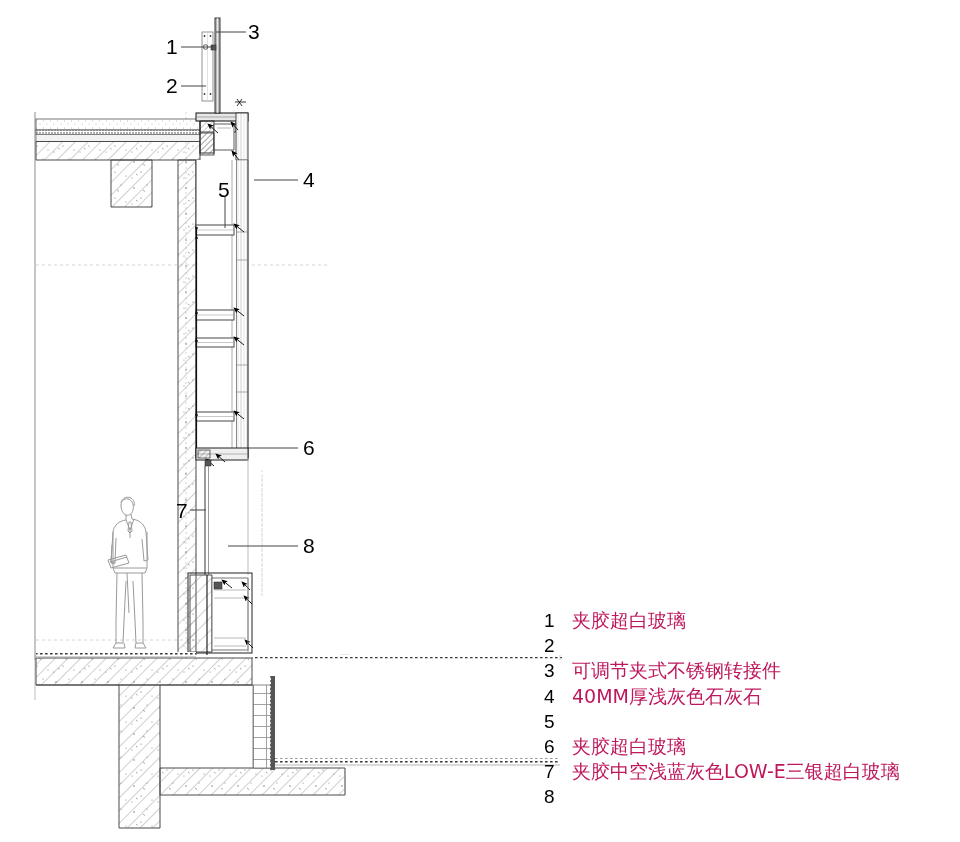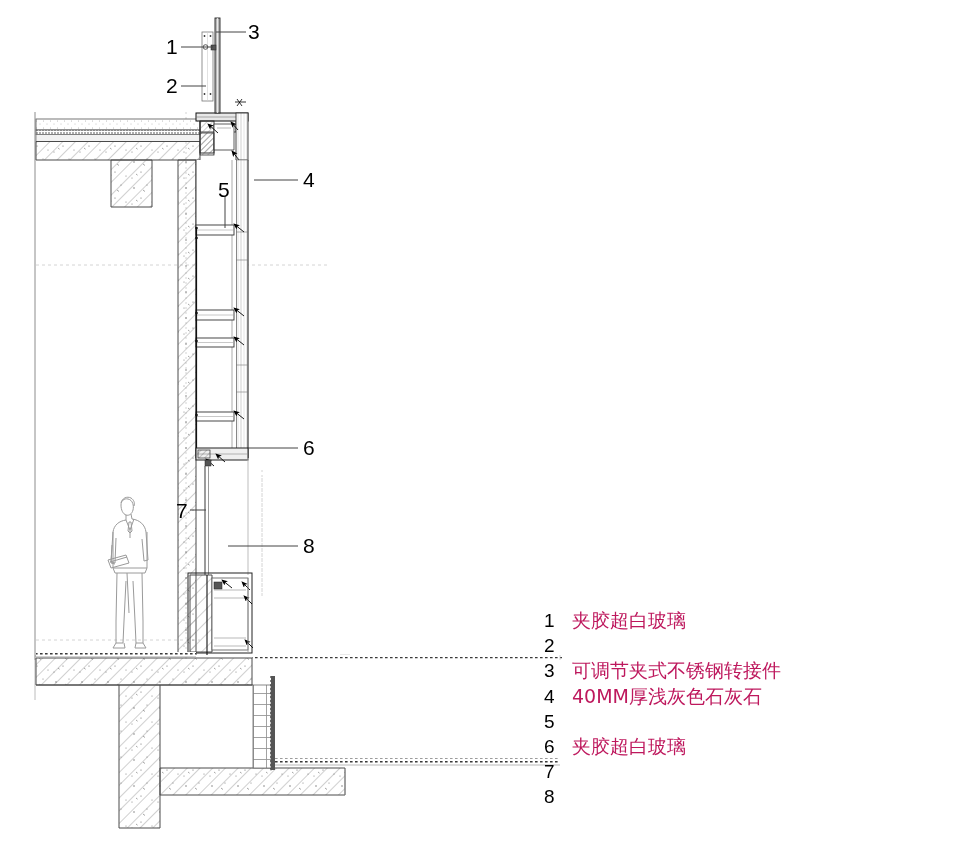--- a/index.html
+++ b/index.html
@@ -406,19 +406,20 @@
     </div>
     <div class="legend-row">
       <span class="legend-num">5</span>
     </div>
     <div class="legend-row">
       <span class="legend-num">6</span>
       <span class="legend-text">夹胶超白玻璃</span>
     </div>
     <div class="legend-row">
       <span class="legend-num">7</span>
+      <span class="legend-text">夹胶中空浅蓝灰色LOW-E三银超白玻璃</span>
     </div>
     <div class="legend-row">
       <span class="legend-num">8</span>
     </div>
   </div>
 
 </div>
 
 </body></html>

